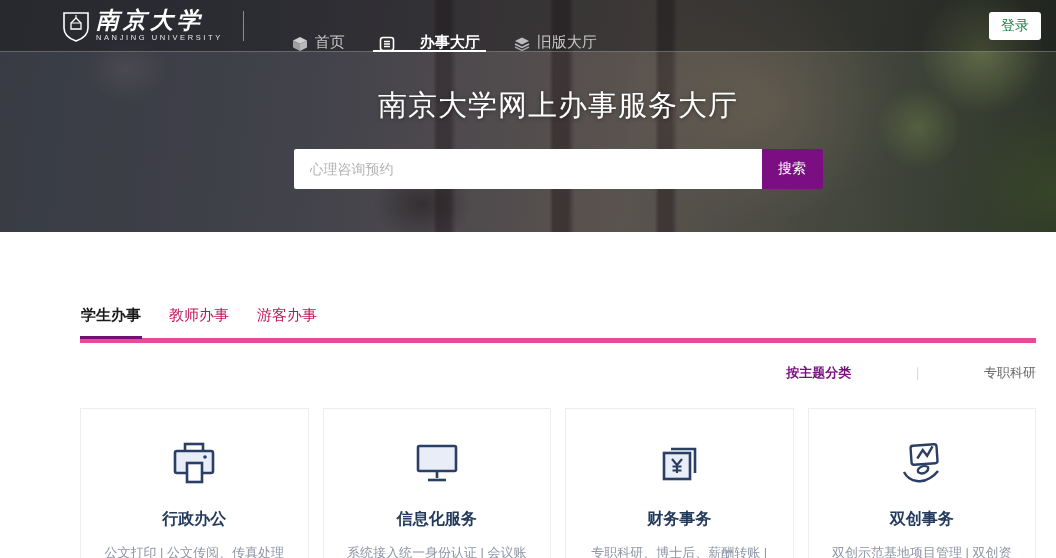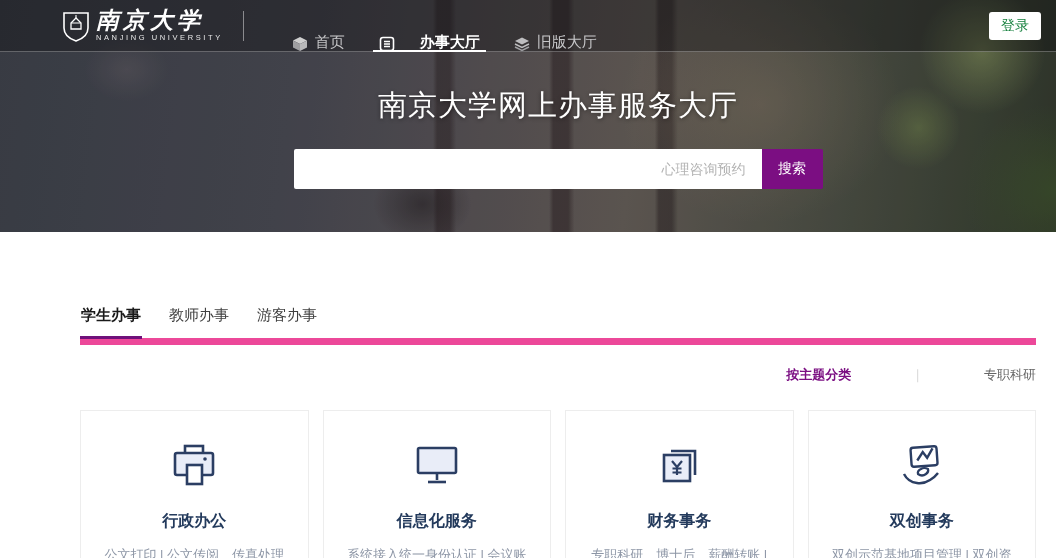--- a/index.html
+++ b/index.html
@@ -43,29 +43,29 @@
   .login-btn { position:absolute; right:15px; top:12px; width:52px; height:28px;
     background:#fff; border:none; border-radius:3px; color:#15803d; font-size:14px;
     cursor:pointer; font-family:inherit; }
 
   
   .hero-inner { position:absolute; top:52px; left:80px; width:956px; text-align:center; }
   .hero-title { margin-top:34px; font-size:29px; font-weight:500; color:#fff;
     letter-spacing:1px; text-shadow:0 1px 4px rgba(0,0,0,0.45); }
   .searchbar { margin:23px auto 0; width:529px; height:40px; display:flex; }
   .search-input { flex:1; height:40px; border:none; outline:none; padding:0 16px;
-    font-size:14px; color:#333; border-radius:2px 0 0 2px; background:#fff; font-family:inherit;text-align:right; }
+    font-size:14px; color:#333; border-radius:2px 0 0 2px; background:#fff; font-family:inherit; }
   .search-input::placeholder { color:#b3b3b3; }
   .search-btn { width:61px; height:40px; border:none; background:#7b0e82; color:#fff;
     font-size:14px; cursor:pointer; border-radius:0 2px 2px 0; font-family:inherit; }
 
   
   .container { width:956px; margin-left:80px; }
-  .tabs { margin-top:68px; display:flex; border-bottom:7px solid #ec4899; }
-  .tab { font-size:15px; color:#404040; padding:6px 1px 13px; margin-right:26px;
+  .tabs { margin-top:68px; display:flex; border-bottom:5px solid #ec4899; }
+  .tab { font-size:15px; color:#be185d; padding:6px 1px 13px; margin-right:26px;
     cursor:pointer; position:relative; }
   .tab.active { color:#1a1a1a; font-weight:bold; }
   .tab.active::after { content:""; position:absolute; left:0; right:0; bottom:-1px;
     height:3px; background:#70107a; }
   .filters { margin-top:21px; display:flex; justify-content:flex-end; align-items:center;
     font-size:13px;gap:48px; }
   .filter-topic { color:#7b0e82; font-weight:bold; cursor:pointer; }
   .filter-sep { color:#d0d0d0; margin:0 12px; }
   .filter-dept { color:#666; cursor:pointer; }
 

